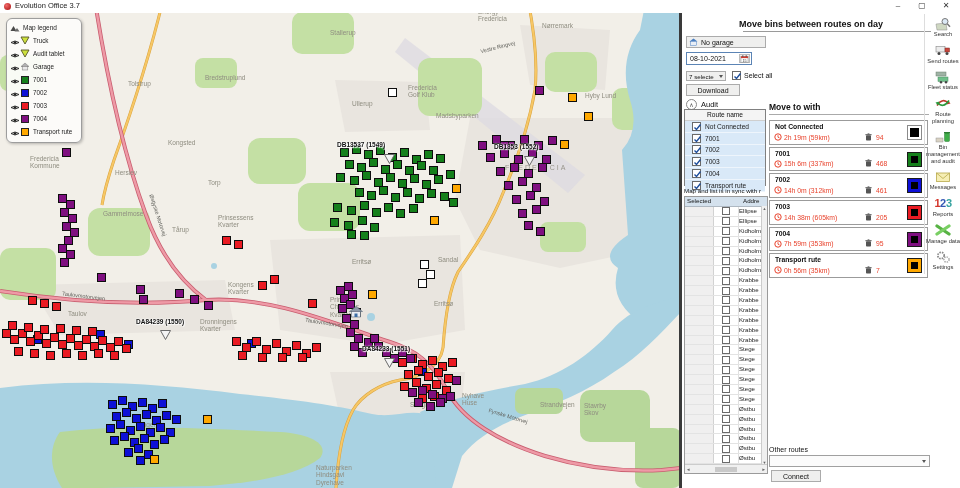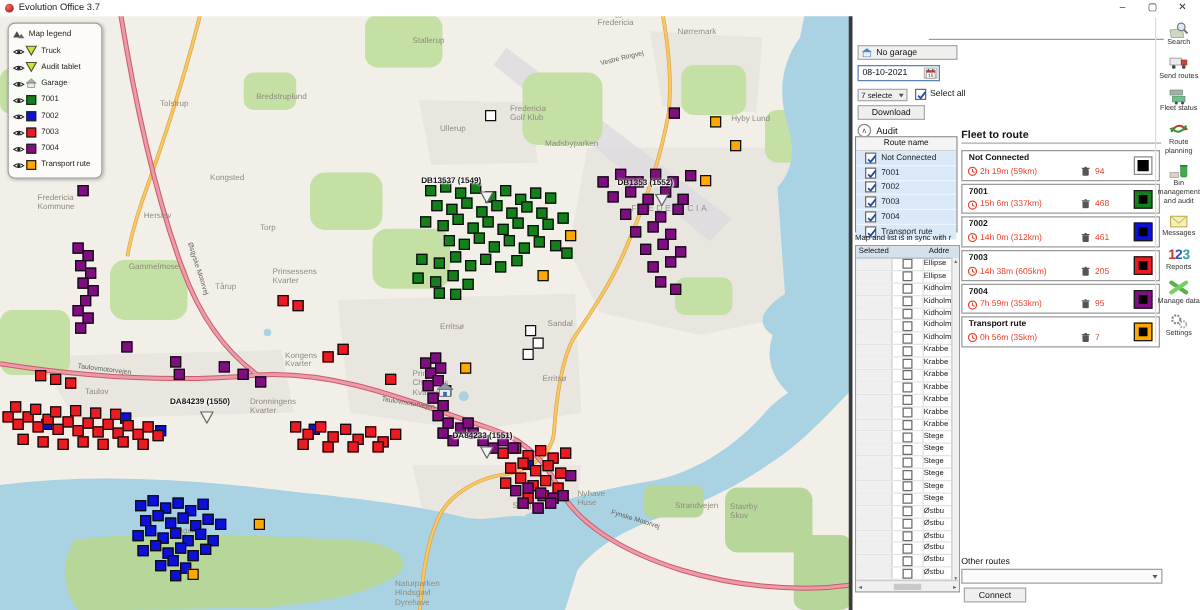--- a/index.html
+++ b/index.html
@@ -589,20 +589,21 @@
           </span>
           <span class="lg-label">Transport rute</span>
         </div>
       </div>
   </div>
 </div>
 
 <div id="splitter"></div>
 
 <div id="panel">
+  <div id="panel-title">Move bins between routes on day</div>
   <div id="panel-title-line"></div>
 
   <div class="btn" id="garage-btn">
     <svg width="9" height="8" viewBox="0 0 9 8">
       <polygon points="4.5,0.5 8.5,3.5 0.5,3.5" fill="#4a7fc1"></polygon>
         <rect x="1.5" y="3.5" width="6" height="4" fill="#e8eef6" stroke="#4a7fc1" stroke-width="0.5"></rect>
     </svg>
     <span>No garage</span>
   </div>
 
@@ -896,21 +897,21 @@
         <span>▲</span>
         <span>▼</span>
       </div>
     <div id="addr-hscroll">
         <span>◄</span>
         <span class="thumb"></span>
         <span>►</span>
       </div>
   </div>
 
-  <div id="mtr-title">Fleet to route</div>
+  <div id="mtr-title">Move to with</div>
   <div id="mtr-line"></div>
   <div id="cards">
       <div class="card">
         <span class="nm">Not Connected</span>
         <span class="clock"><svg width="8" height="8" viewBox="0 0 8 8">
             <circle cx="4" cy="4" r="3.2" fill="none" stroke="#e8432d" stroke-width="1"></circle>
             <path d="M4,2.2 L4,4.2 L5.6,5" fill="none" stroke="#e8432d" stroke-width="0.9"></path>
           </svg></span>
         <span class="tm">2h 19m (59km)</span>
         <span class="trash"><svg width="7" height="8" viewBox="0 0 7 8">

